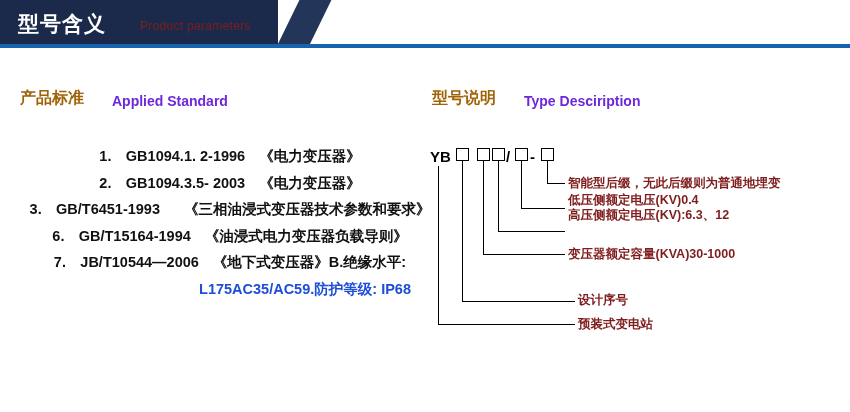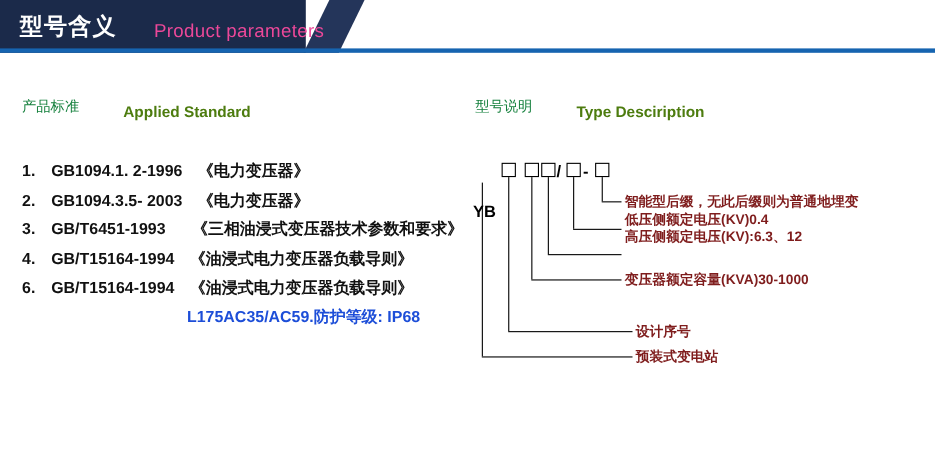--- a/index.html
+++ b/index.html
@@ -43,47 +43,48 @@
     position: absolute;
     left: 18px; top: 10px;
     color: #ffffff;
     font-size: 21px;
     font-weight: bold;
     letter-spacing: 1px;
   }
   .banner-sub {
     position: absolute;
     left: 140px; top: 19px;
-    color: #ec4899;
-    font-size: 17px;
+    color: #7f1d1d;
+    font-size: 12px;
     letter-spacing: .3px;
   }
 
   
   .sec-title {
     position: absolute;
-    font-size: 13px;
-    font-weight: normal;
-    color: #15803d;
+    font-size: 16px;
+    font-weight: bold;
+    color: #a16207;
     white-space: nowrap;
   }
   .sec-title-en {
     position: absolute;
     font-size: 14px;
     font-weight: bold;
-    color: #4d7c0f;
+    color: #6d28d9;
     white-space: nowrap;
   }
 
   
   .std-list {
     position: absolute;
     left: 20px;
     top: 143px;
     width: 420px;
+    text-align: center;
   }
   .std-row {
     font-size: 14.5px;
     color: #111111;
     line-height: 26.5px;
     white-space: nowrap;
     font-weight: bold;
   }
   .std-row .num { letter-spacing: .2px; }
   .std-row .gap { display: inline-block; width: 10px; }
@@ -159,38 +160,38 @@
     <span class="num">2.</span>
     <span class="gap"></span><span>GB1094.3.5- 2003</span>
     <span class="gap"></span><span>《电力变压器》</span>
   </div>
   <div class="std-row">
     <span class="num">3.</span>
     <span class="gap"></span><span>GB/T6451-1993</span>
     <span class="gap"></span><span class="gap"></span><span>《三相油浸式变压器技术参数和要求》</span>
   </div>
   <div class="std-row">
-    <span class="num">4.</span>
-    <span class="gap"></span><span>GB/T15164-1994</span>
-    <span class="gap"></span><span>《油浸式电力变压器负载导则》</span>
-  </div>
-  <div class="std-row">
     <span class="num">6.</span>
     <span class="gap"></span><span>GB/T15164-1994</span>
     <span class="gap"></span><span>《油浸式电力变压器负载导则》</span>
   </div>
+  <div class="std-row">
+    <span class="num">7.</span>
+    <span class="gap"></span><span>JB/T10544—2006</span>
+    <span class="gap"></span><span>《地下式变压器》B.绝缘水平:</span>
+  </div>
   <div class="std-cont">L175AC35/AC59.防护等级: IP68</div>
 </div>
 
 <div class="sec-title" style="left:432px; top:88px;">型号说明</div>
 <div class="sec-title-en" style="left:524px; top:93px;">Type Desciription</div>
 
 <div class="code-area">
 
-  <div class="code-line" style="left:0px;margin-top:36px;">YB</div>
+  <div class="code-line" style="left:0px;">YB</div>
   <div class="box" style="left:26px; top:8px; width:13px; height:13px;"></div>
   <div class="box" style="left:47px; top:8px; width:13px; height:13px;"></div>
   <div class="box" style="left:62px; top:8px; width:13px; height:13px;"></div>
   <div class="code-line" style="left:76px; top:8px;">/</div>
   <div class="box" style="left:85px; top:8px; width:13px; height:13px;"></div>
   <div class="code-line" style="left:100px; top:8px;">-</div>
   <div class="box" style="left:111px; top:8px; width:13px; height:13px;"></div>
 
   <div class="vline" style="left:117px; top:21px; height:22px;"></div>
   <div class="hline" style="left:117px; top:43px; width:18px;"></div>
@@ -203,19 +204,19 @@
   <div class="vline" style="left:68px; top:21px; height:70px;"></div>
   <div class="hline" style="left:68px; top:91px; width:67px;"></div>
   <div class="label" style="left:138px; top:68px;">高压侧额定电压(KV):6.3、12</div>
 
   <div class="vline" style="left:53px; top:21px; height:93px;"></div>
   <div class="hline" style="left:53px; top:114px; width:82px;"></div>
   <div class="label" style="left:138px; top:107px;">变压器额定容量(KVA)30-1000</div>
 
   <div class="vline" style="left:32px; top:21px; height:140px;"></div>
   <div class="hline" style="left:32px; top:161px; width:113px;"></div>
-  <div class="label" style="left:148px; top:154px;">设计序号</div>
+  <div class="label" style="left:148px; top:154px;font-family:Liberation Mono, monospace;">设计序号</div>
 
   <div class="vline" style="left:8px; top:26px; height:158px;"></div>
   <div class="hline" style="left:8px; top:184px; width:137px;"></div>
   <div class="label" style="left:148px; top:177px;">预装式变电站</div>
 
 </div>
 
 </body></html>

